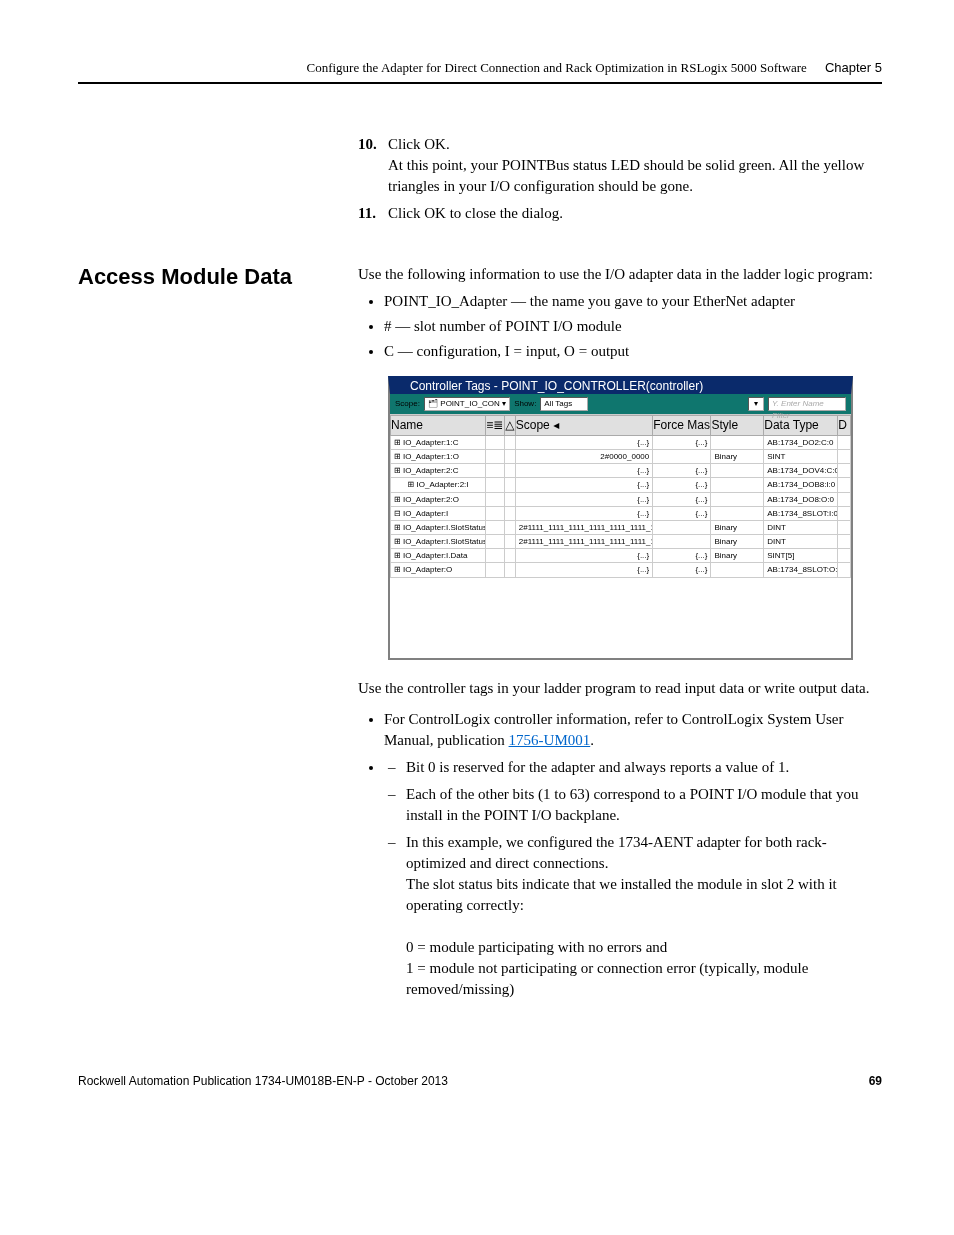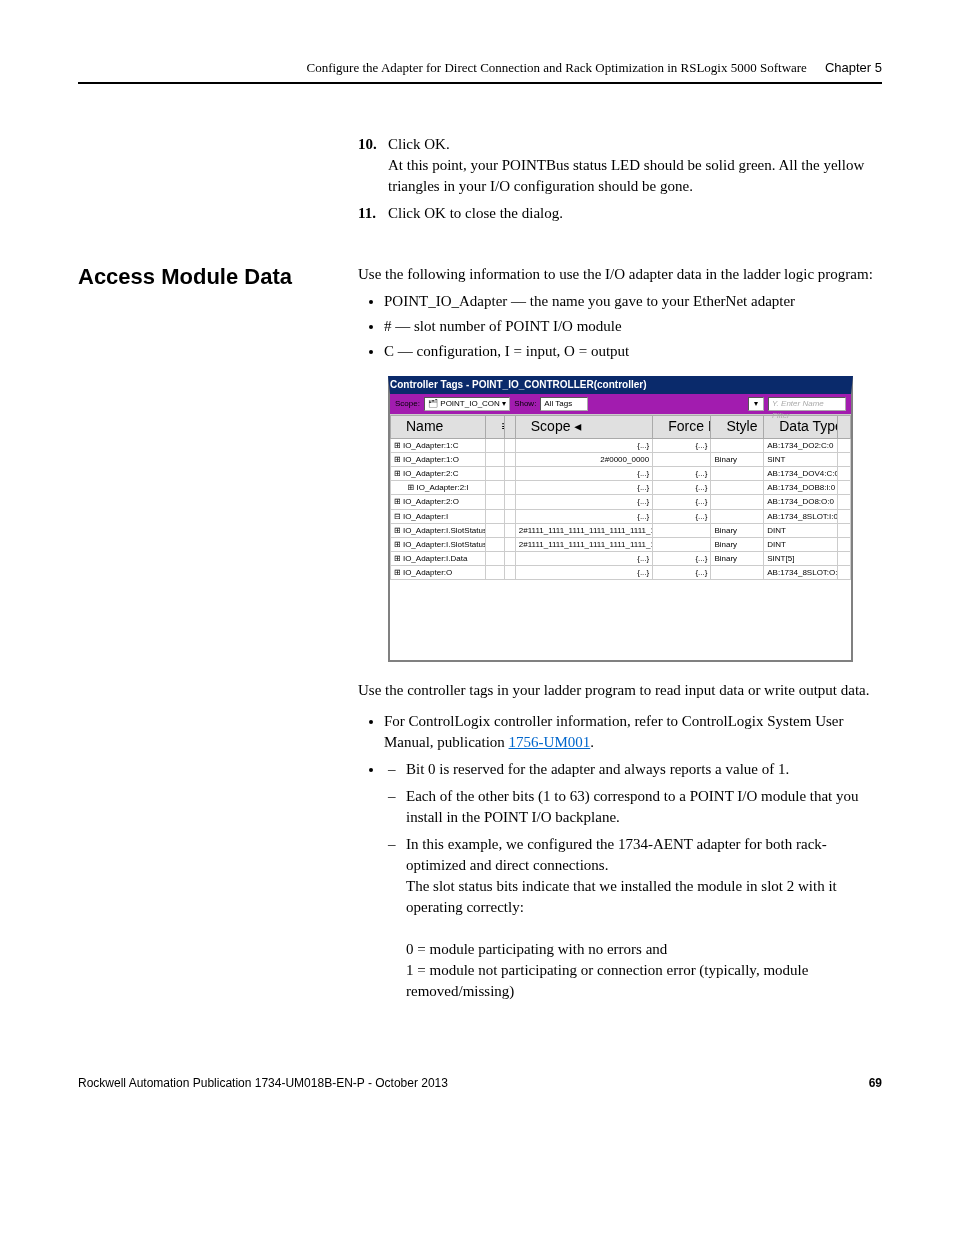--- a/index.html
+++ b/index.html
@@ -104,27 +104,27 @@
     border-bottom: 2px solid #808080;
     background: #e8e8e8;
     font-family: Tahoma, Arial, sans-serif;
     font-size: 8px;
     position: relative;
     box-sizing: border-box;
   }
   .screenshot .win-title {
     position: absolute;
     top: -16px;
-    left: 0;
+    left: 20px;
     color: #fff;
-    font-size: 10px;
-    font-weight: bold;
+    font-size: 12px;
+    font-weight: normal;
   }
   .screenshot .toolbar {
-    background: #a21caf;
+    background: #0f766e;
     padding: 3px 5px;
     display: flex;
     align-items: center;
     gap: 4px;
     border-bottom: 1px solid #ccc;
   }
   .screenshot .toolbar .lbl { font-size: 8px; }
   .screenshot .toolbar .fld {
     background: #fff;
     border: 1px inset #aaa;
@@ -137,22 +137,22 @@
   .screenshot table {
     border-collapse: collapse;
     width: 100%;
     table-layout: fixed;
   }
   .screenshot th {
     background: #e0e0e0;
     border: 1px solid #aaa;
     font-weight: normal;
     text-align: left;
-    padding: 1px 15px;
-    font-size: 14px;
+    padding: 1px 0;
+    font-size: 12px;
     overflow: hidden;
     white-space: nowrap;
   }
   .screenshot td {
     background: #fff;
     border: 1px solid #ccc;
     padding: 1px 3px;
     font-size: 8px;
     overflow: hidden;
     white-space: nowrap;

